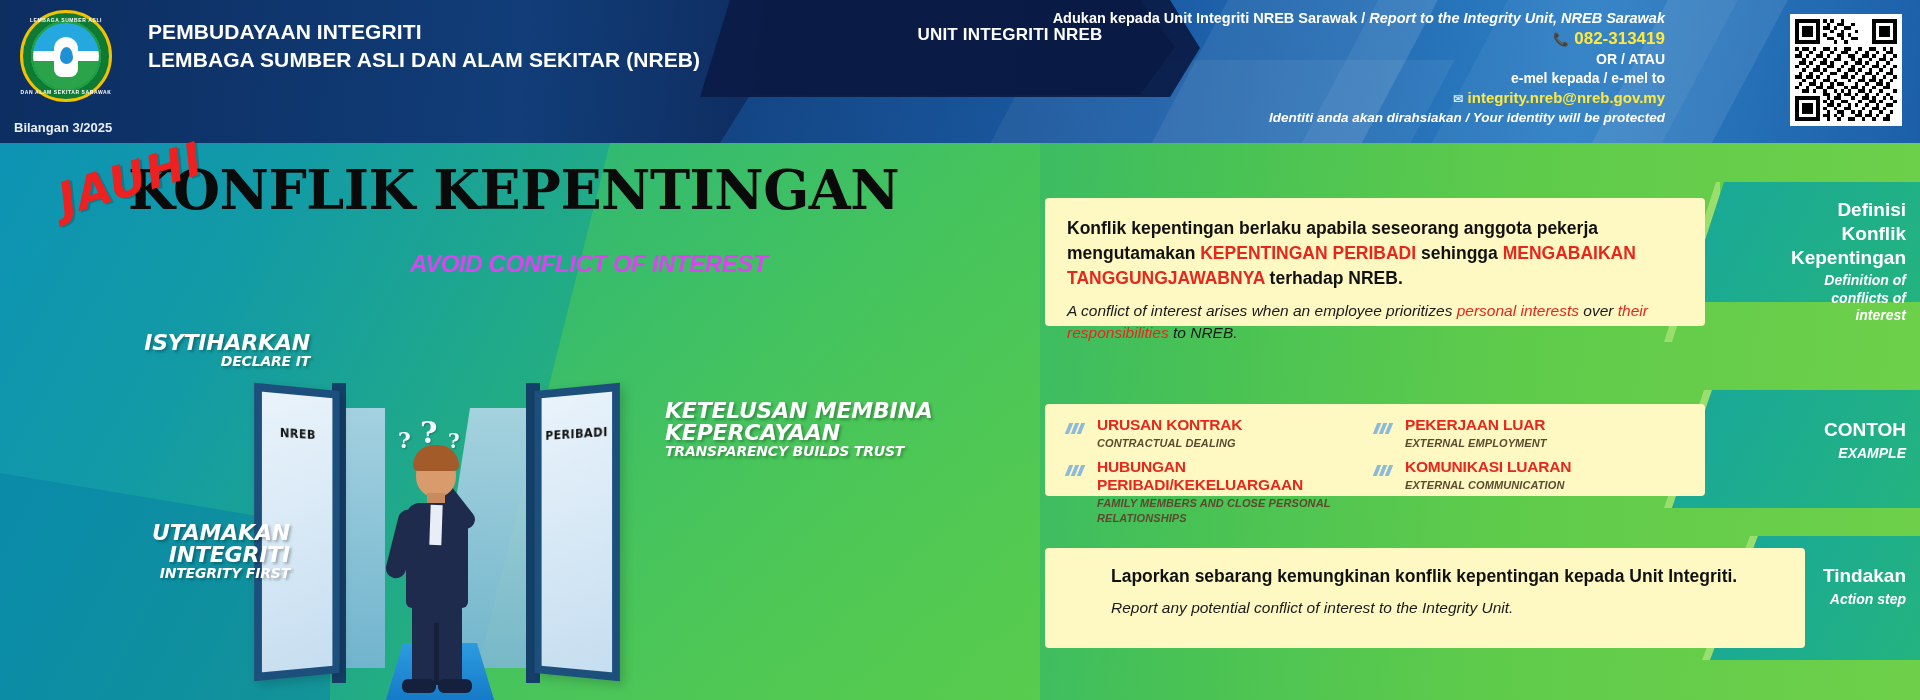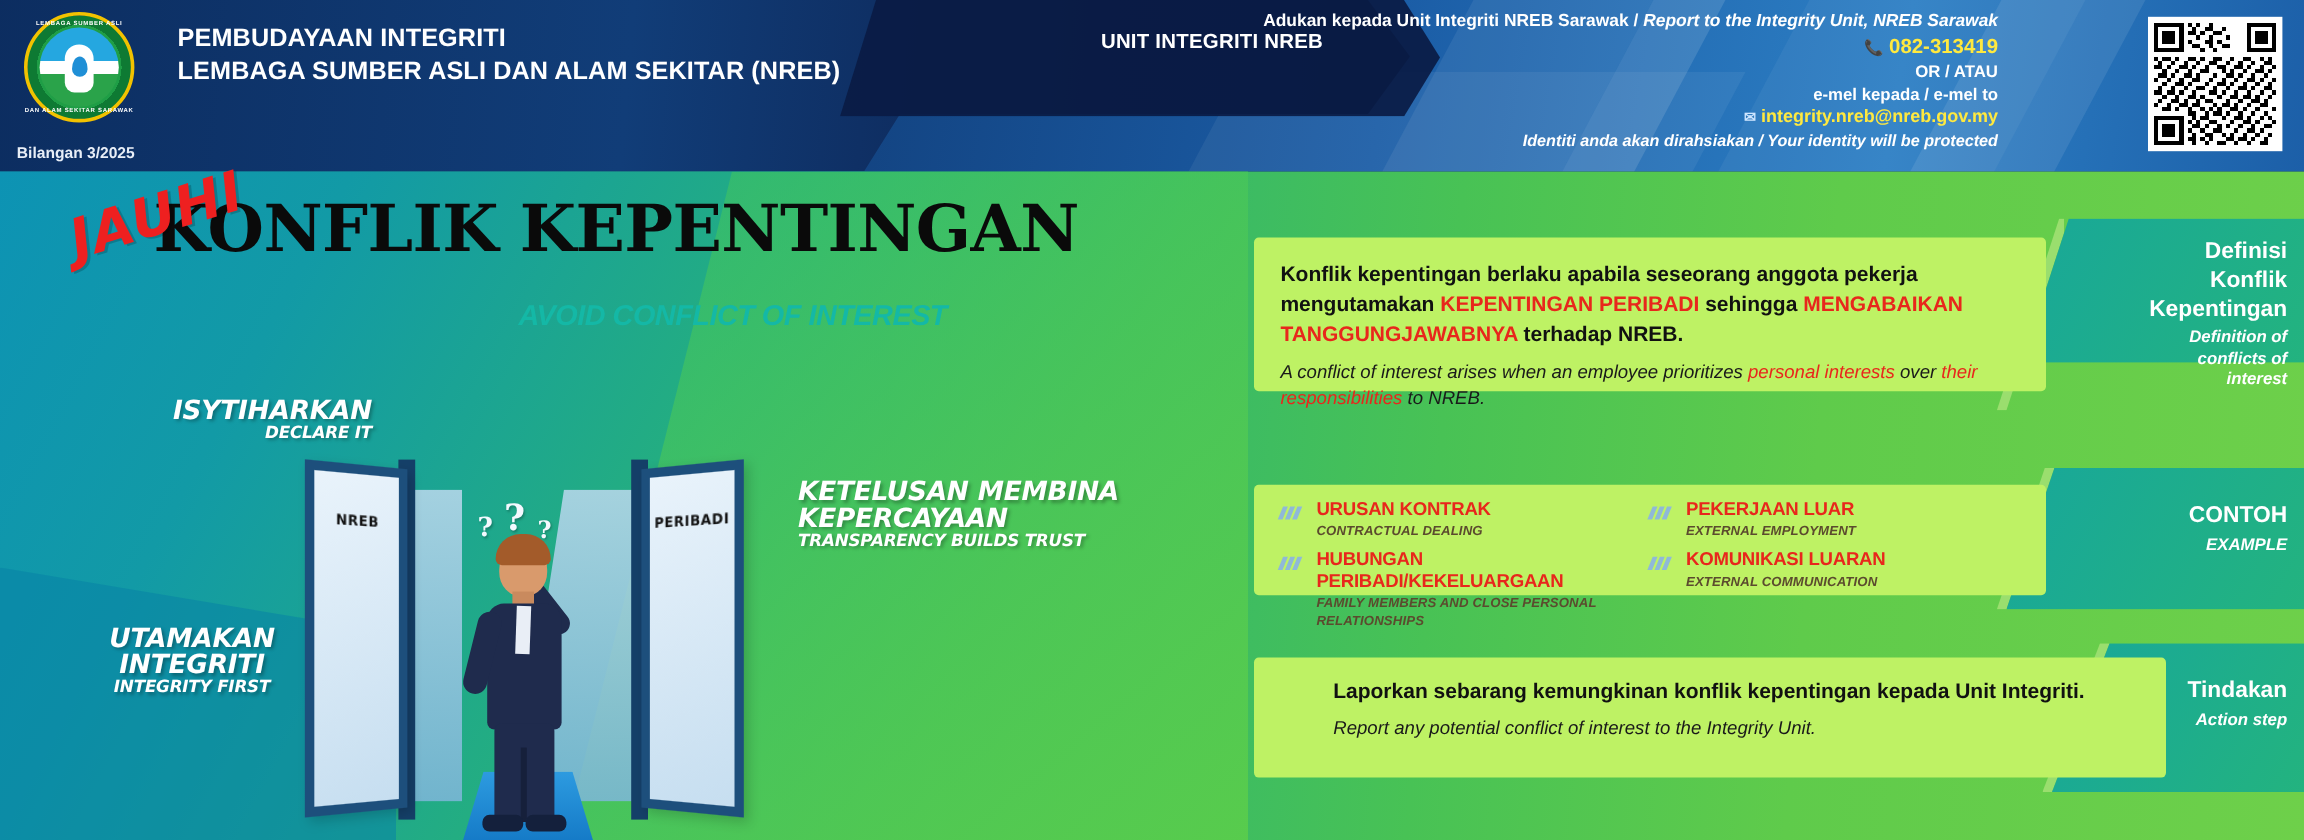--- a/index.html
+++ b/index.html
@@ -126,22 +126,22 @@
     z-index: 6;
   }
   .main-title {
     position: absolute; left: 128px; top: 158px; z-index: 5;
     font-family: "DejaVu Serif", serif;
     font-size: 54px; font-weight: bold; color: #0a0a0a; letter-spacing: -0.5px;
     white-space: nowrap;
     text-align: right;
   }
   .sub-title {
-    position: absolute; left: 432px; top: 250px; z-index: 5;
-    font-size: 24px; font-weight: bold; font-style: italic; color: #14b8a6;
+    position: absolute; left: 410px; top: 250px; z-index: 5;
+    font-size: 24px; font-weight: bold; font-style: italic; color: #d946ef;
     letter-spacing: -0.4px; white-space: nowrap;
   }
 
   
   .illus { position: absolute; left: 0; top: 143px; width: 1040px; height: 557px; }
   .floor-left {
     position: absolute; left: 255px; top: 265px; width: 130px; height: 260px;
     background: linear-gradient(#bcd9ee, #7fb6da);
     clip-path: polygon(0 0, 130px 0, 178px 260px, 62px 260px);
     opacity: .85;
@@ -191,25 +191,25 @@
   .q3 { left: 448px; top: 286px; font-size: 20px; }
 
   
   .cap { position: absolute; color: #ffffff; font-style: italic; font-weight: 900;
          font-family: "DejaVu Sans", sans-serif; text-shadow: 2px 2px 3px rgba(0,0,0,.28);
          letter-spacing: -0.2px; line-height: 1.0; }
   .cap .big { font-size: 22px; display: block; }
   .cap .sm  { font-size: 14px; display: block; }
   .cap-declare   { left: 105px; top: 332px; width: 205px; text-align: right; }
   .cap-transp    { left: 665px; top: 400px; width: 330px; text-align: left; }
-  .cap-integrity { left: 30px; top: 522px; width: 260px; text-align: center; }
+  .cap-integrity { left: 30px; top: 522px; width: 260px; text-align: right; }
 
   
   .card {
-    position: absolute; background: #bef264; border-radius: 4px;
+    position: absolute; background: #fef9c3; border-radius: 4px;
   }
   .card-def  { left: 1045px; top: 198px; width: 660px; height: 128px; }
   .card-eg   { left: 1045px; top: 404px; width: 660px; height: 92px; }
   .card-act  { left: 1045px; top: 548px; width: 760px; height: 100px; padding-left: 44px; }
 
   .tab {
     position: absolute; background: #1fae92;
     color: #ffffff; text-align: right;
   }
   .tab .ms { font-size: 19px; font-weight: bold; line-height: 1.25; }

